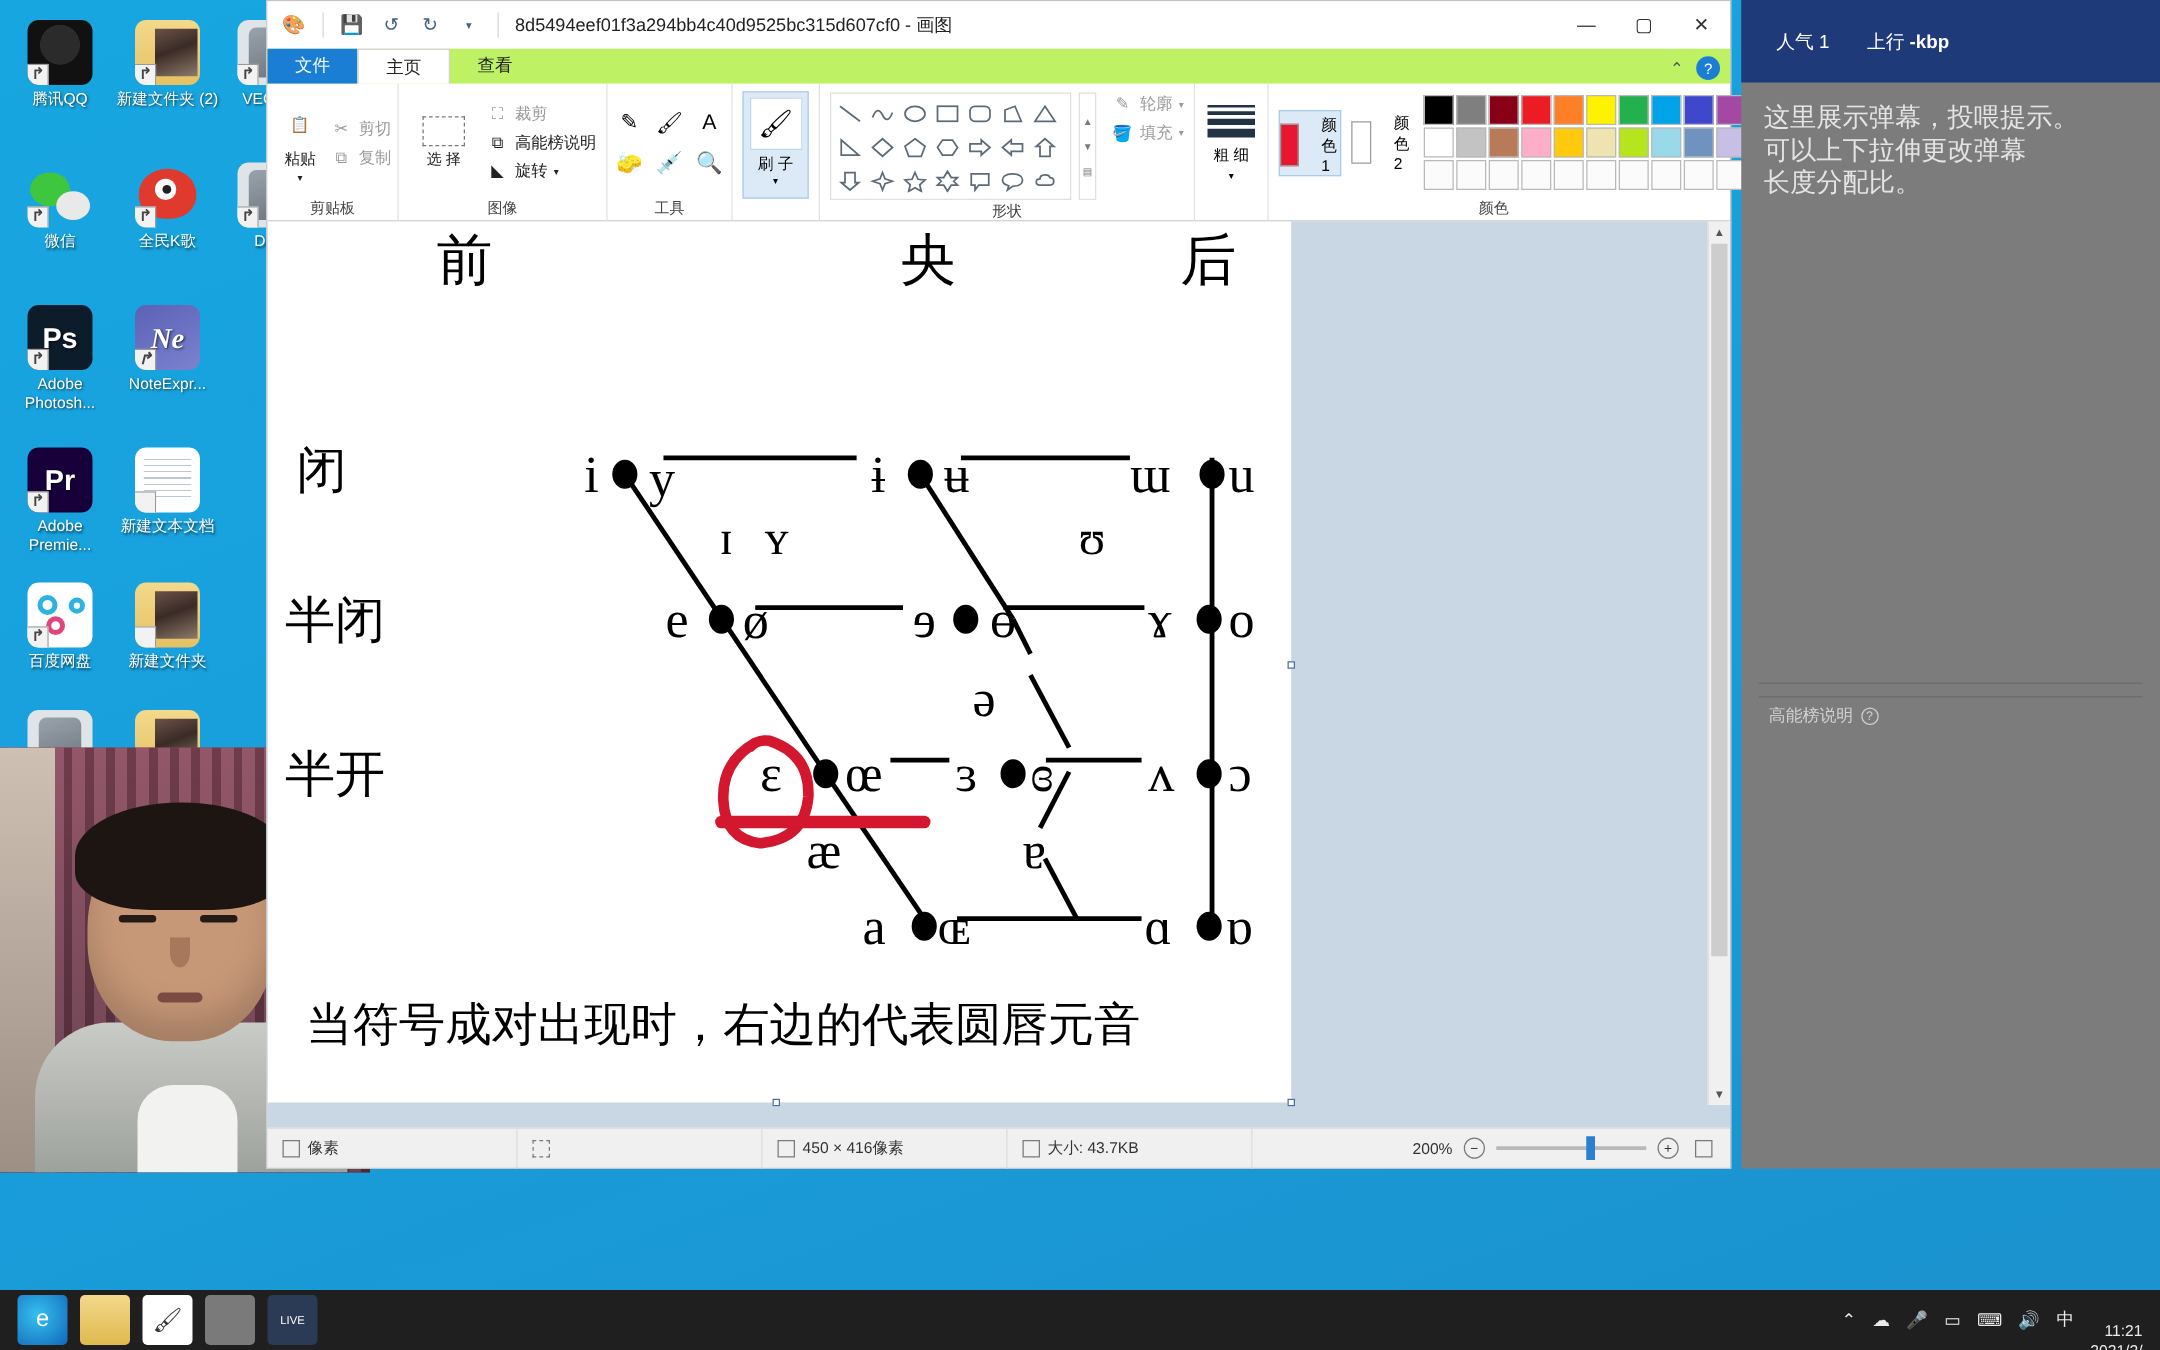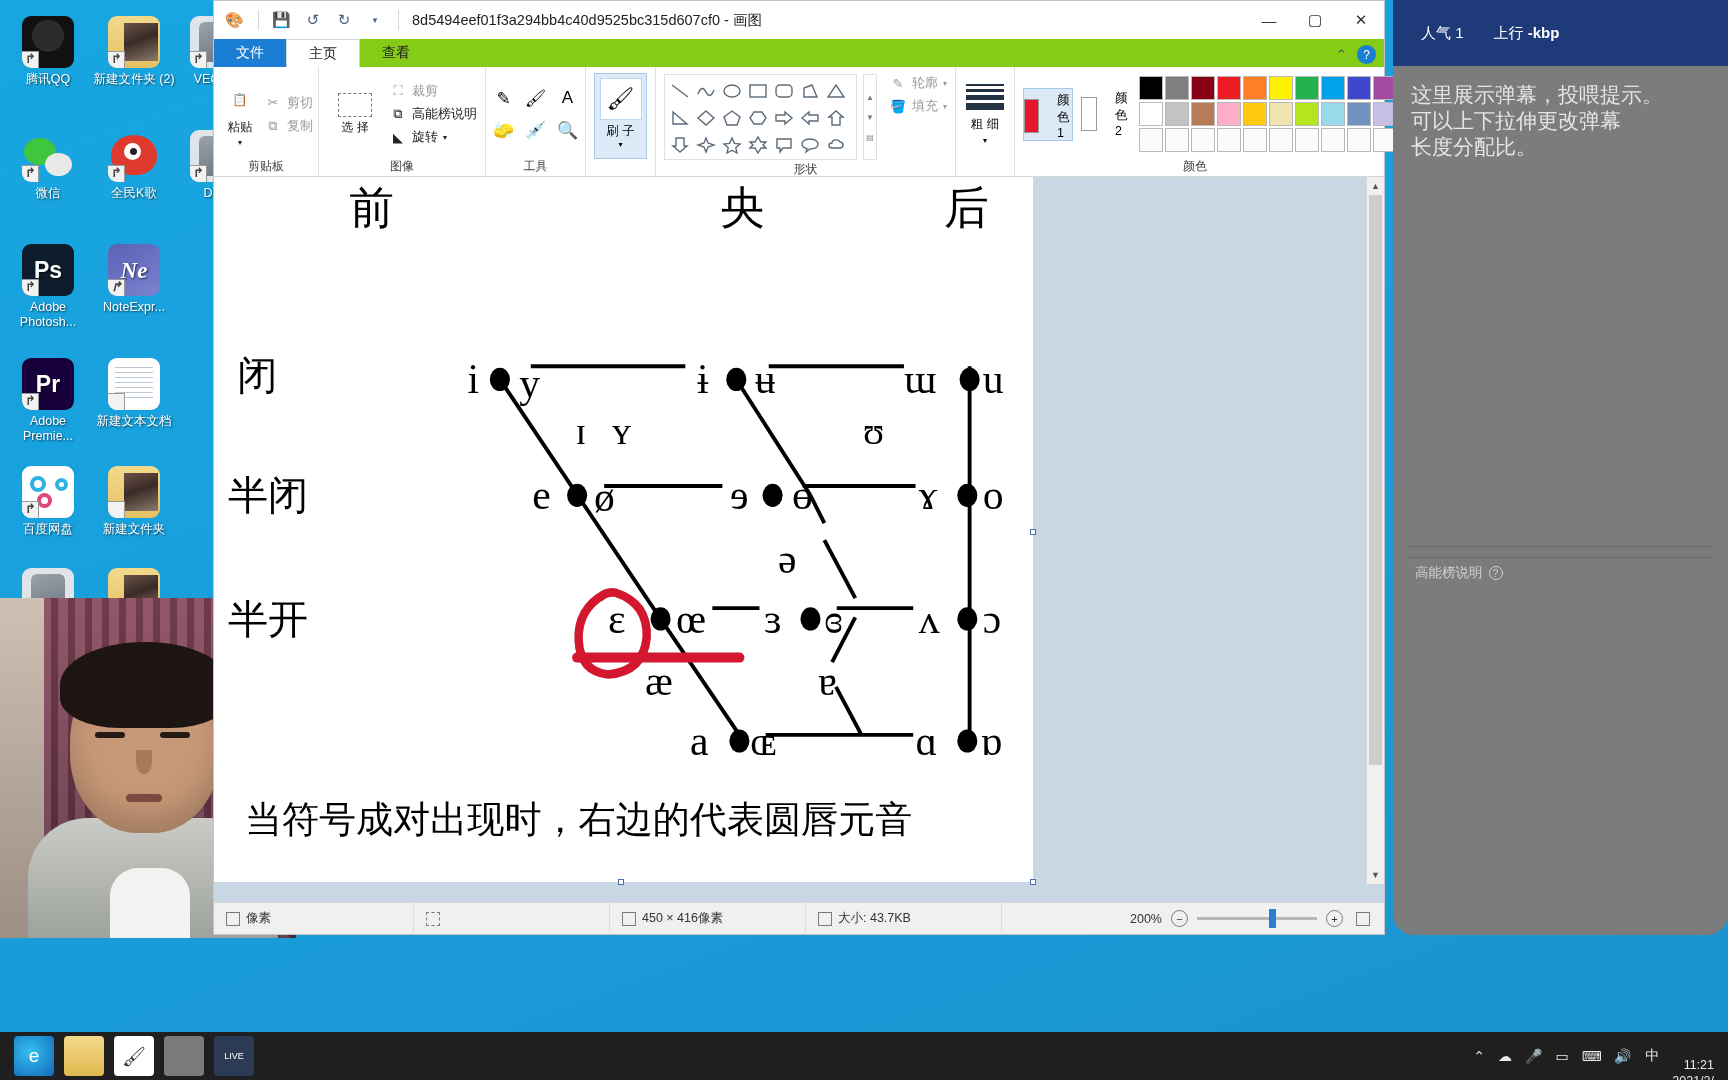--- a/index.html
+++ b/index.html
@@ -106,21 +106,21 @@
   
   .titlebar{ height:38px; background:#fff; display:flex; align-items:center; position:relative;}
   .qat{ display:flex; align-items:center; gap:9px; padding-left:10px;}
   .qat .ic{ width:22px;height:22px; display:flex;align-items:center;justify-content:center; font-size:15px; color:#46627f; cursor:default;}
   .qat .sep{ width:1px; height:20px; background:#d6d6d6; margin:0 3px;}
   .wtitle{ font-size:14.5px; color:#222; padding-left:10px; white-space:nowrap;}
   .wbtns{ position:absolute; right:0; top:0; display:flex;}
   .wbtns div{ width:46px;height:38px; display:flex;align-items:center;justify-content:center;
      font-size:15px; color:#333;}
   
-  .tabs{ height:28px; background:#84cc16; display:flex; align-items:flex-end; position:relative;}
+  .tabs{ height:28px; background:#bef264; display:flex; align-items:flex-end; position:relative;}
   .tab{ height:28px; padding:0 22px; font-size:14px; display:flex;align-items:center;}
   .tab.file{ background:#1a7fd4; color:#fff; }
   .tab.active{ background:#fff; color:#222; border:1px solid #d2d2d2; border-bottom:none;}
   .tab.plain{ color:#222; }
   .tabs .helpzone{ position:absolute; right:8px; bottom:3px; display:flex; gap:10px; align-items:center;}
   .tabs .helpzone .chev{ font-size:13px; color:#555;}
   .tabs .helpzone .qm{ width:19px;height:19px;border-radius:50%; background:#1a7fd4; color:#fff;
      font-size:12px; display:flex;align-items:center;justify-content:center;}
   
   .ribbon{ height:110px; background:#fff; border-bottom:1px solid #d5d5d5; display:flex; position:relative;}
@@ -171,21 +171,21 @@
      font-size:12.5px; color:#333;}
   .sbcell{ height:32px; display:flex; align-items:center; gap:6px; padding:0 12px; border-right:1px solid #dcdcdc;}
   .sbicon{ width:14px;height:14px;border:1px solid #7a7a7a; display:inline-block;}
   .zoomzone{ margin-left:auto; display:flex; align-items:center; gap:9px; padding-right:14px;}
   .zoomzone .rnd{ width:17px;height:17px;border-radius:50%;border:1px solid #7a7a7a;
      display:flex;align-items:center;justify-content:center;font-size:11px;}
   .slider{ position:relative; width:120px; height:3px; background:#b8b8b8;}
   .slider .kn{ position:absolute; top:-8px; left:72px; width:7px;height:19px; background:#2a7fd0;}
 
   
-  #stream{ position:absolute; left:1393px; top:0; width:335px; height:935px; background:#7c7c7c;border-radius:21px;}
+  #stream{ position:absolute; left:1393px; top:0; width:335px; height:935px; background:#7c7c7c;}
   #stream .sbar{ height:66px; background:#1e3a78; color:#fff; display:flex; align-items:center;
      gap:30px; padding:0 28px; font-size:15px;}
   #stream .danmu{ padding:16px 18px; color:#e4e4e4; font-size:21px; line-height:26px;}
   #stream .spacer{ height:370px;}
   #stream .divd{ height:1px; background:#6a6a6a; margin:0 14px;}
   #stream .tabs2{ display:flex; gap:36px; padding:14px 22px 8px; font-size:14px; color:#dcdcdc;}
   #stream .tabs2 .on{ color:#4cc8f0;}
   #stream .note{ padding:6px 22px; font-size:13.5px; color:#d2d2d2; display:flex; align-items:center; gap:6px;}
   #stream .note .q{ width:14px;height:14px;border-radius:50%;border:1px solid #cfcfcf;
      font-size:10px; display:flex;align-items:center;justify-content:center;}

